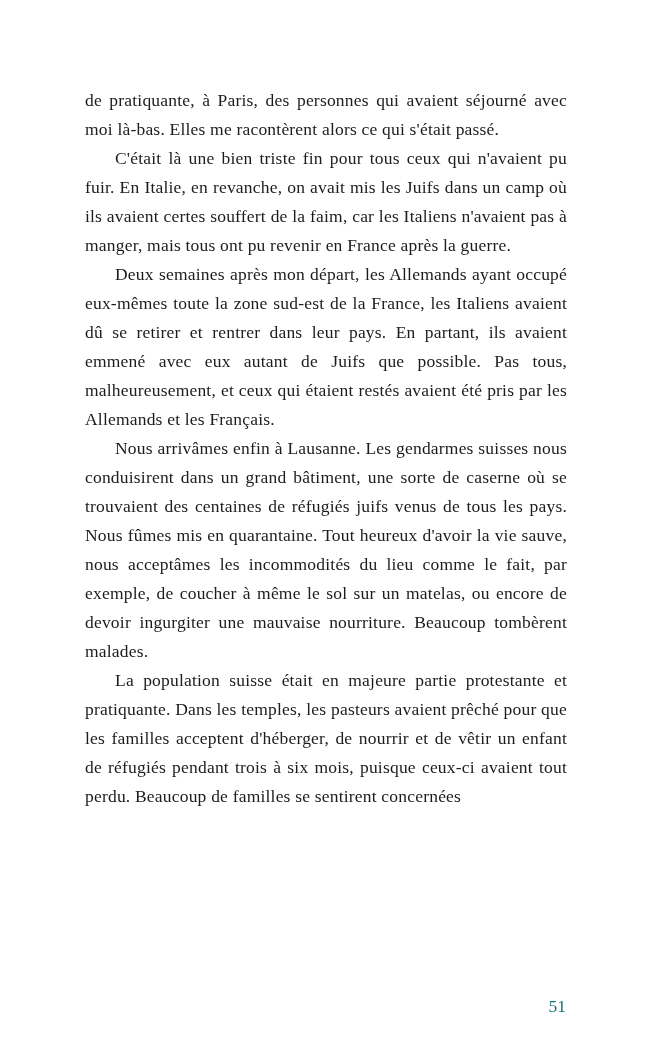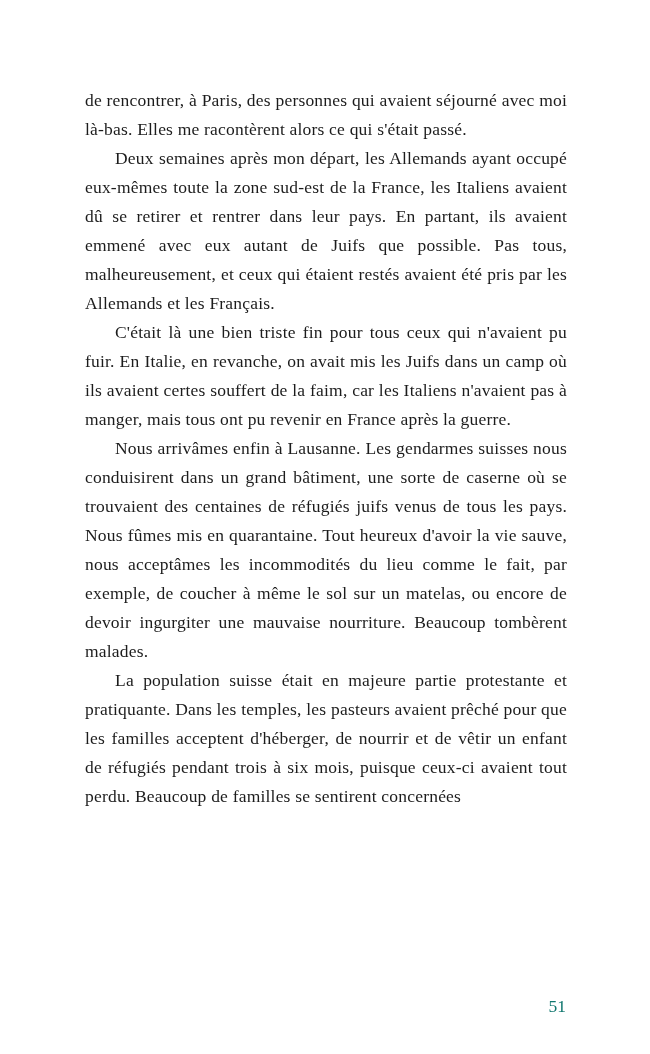--- a/index.html
+++ b/index.html
@@ -44,20 +44,20 @@
     font-size: 17.5px;
     line-height: 29px;
     color: #0f766e;
   }
 </style>
 </head>
 <body>
 
 <div class="book-page">
   <div class="text-block">
-    <p class="para">de rencontrer, à Paris, des personnes qui avaient séjourné avec moi là-bas. Elles me racontèrent alors ce qui s'était passé.</p>
+    <p class="para">de pratiquante, à Paris, des personnes qui avaient séjourné avec moi là-bas. Elles me racontèrent alors ce qui s'était passé.</p>
+    <p class="para indent">C'était là une bien triste fin pour tous ceux qui n'avaient pu fuir. En Italie, en revanche, on avait mis les Juifs dans un camp où ils avaient certes souffert de la faim, car les Italiens n'avaient pas à manger, mais tous ont pu revenir en France après la guerre.</p>
     <p class="para indent">Deux semaines après mon départ, les Allemands ayant occupé eux-mêmes toute la zone sud-est de la France, les Italiens avaient dû se retirer et rentrer dans leur pays. En partant, ils avaient emmené avec eux autant de Juifs que possible. Pas tous, malheureusement, et ceux qui étaient restés avaient été pris par les Allemands et les Français.</p>
-    <p class="para indent">C'était là une bien triste fin pour tous ceux qui n'avaient pu fuir. En Italie, en revanche, on avait mis les Juifs dans un camp où ils avaient certes souffert de la faim, car les Italiens n'avaient pas à manger, mais tous ont pu revenir en France après la guerre.</p>
     <p class="para indent">Nous arrivâmes enfin à Lausanne. Les gendarmes suisses nous conduisirent dans un grand bâtiment, une sorte de caserne où se trouvaient des centaines de réfugiés juifs venus de tous les pays. Nous fûmes mis en quarantaine. Tout heureux d'avoir la vie sauve, nous acceptâmes les incommodités du lieu comme le fait, par exemple, de coucher à même le sol sur un matelas, ou encore de devoir ingurgiter une mauvaise nourriture. Beaucoup tombèrent malades.</p>
     <p class="para indent">La population suisse était en majeure partie protestante et pratiquante. Dans les temples, les pasteurs avaient prêché pour que les familles acceptent d'héberger, de nourrir et de vêtir un enfant de réfugiés pendant trois à six mois, puisque ceux-ci avaient tout perdu. Beaucoup de familles se sentirent concernées</p>
   </div>
   <div class="page-number">51</div>
 </div>
 
 </body></html>

